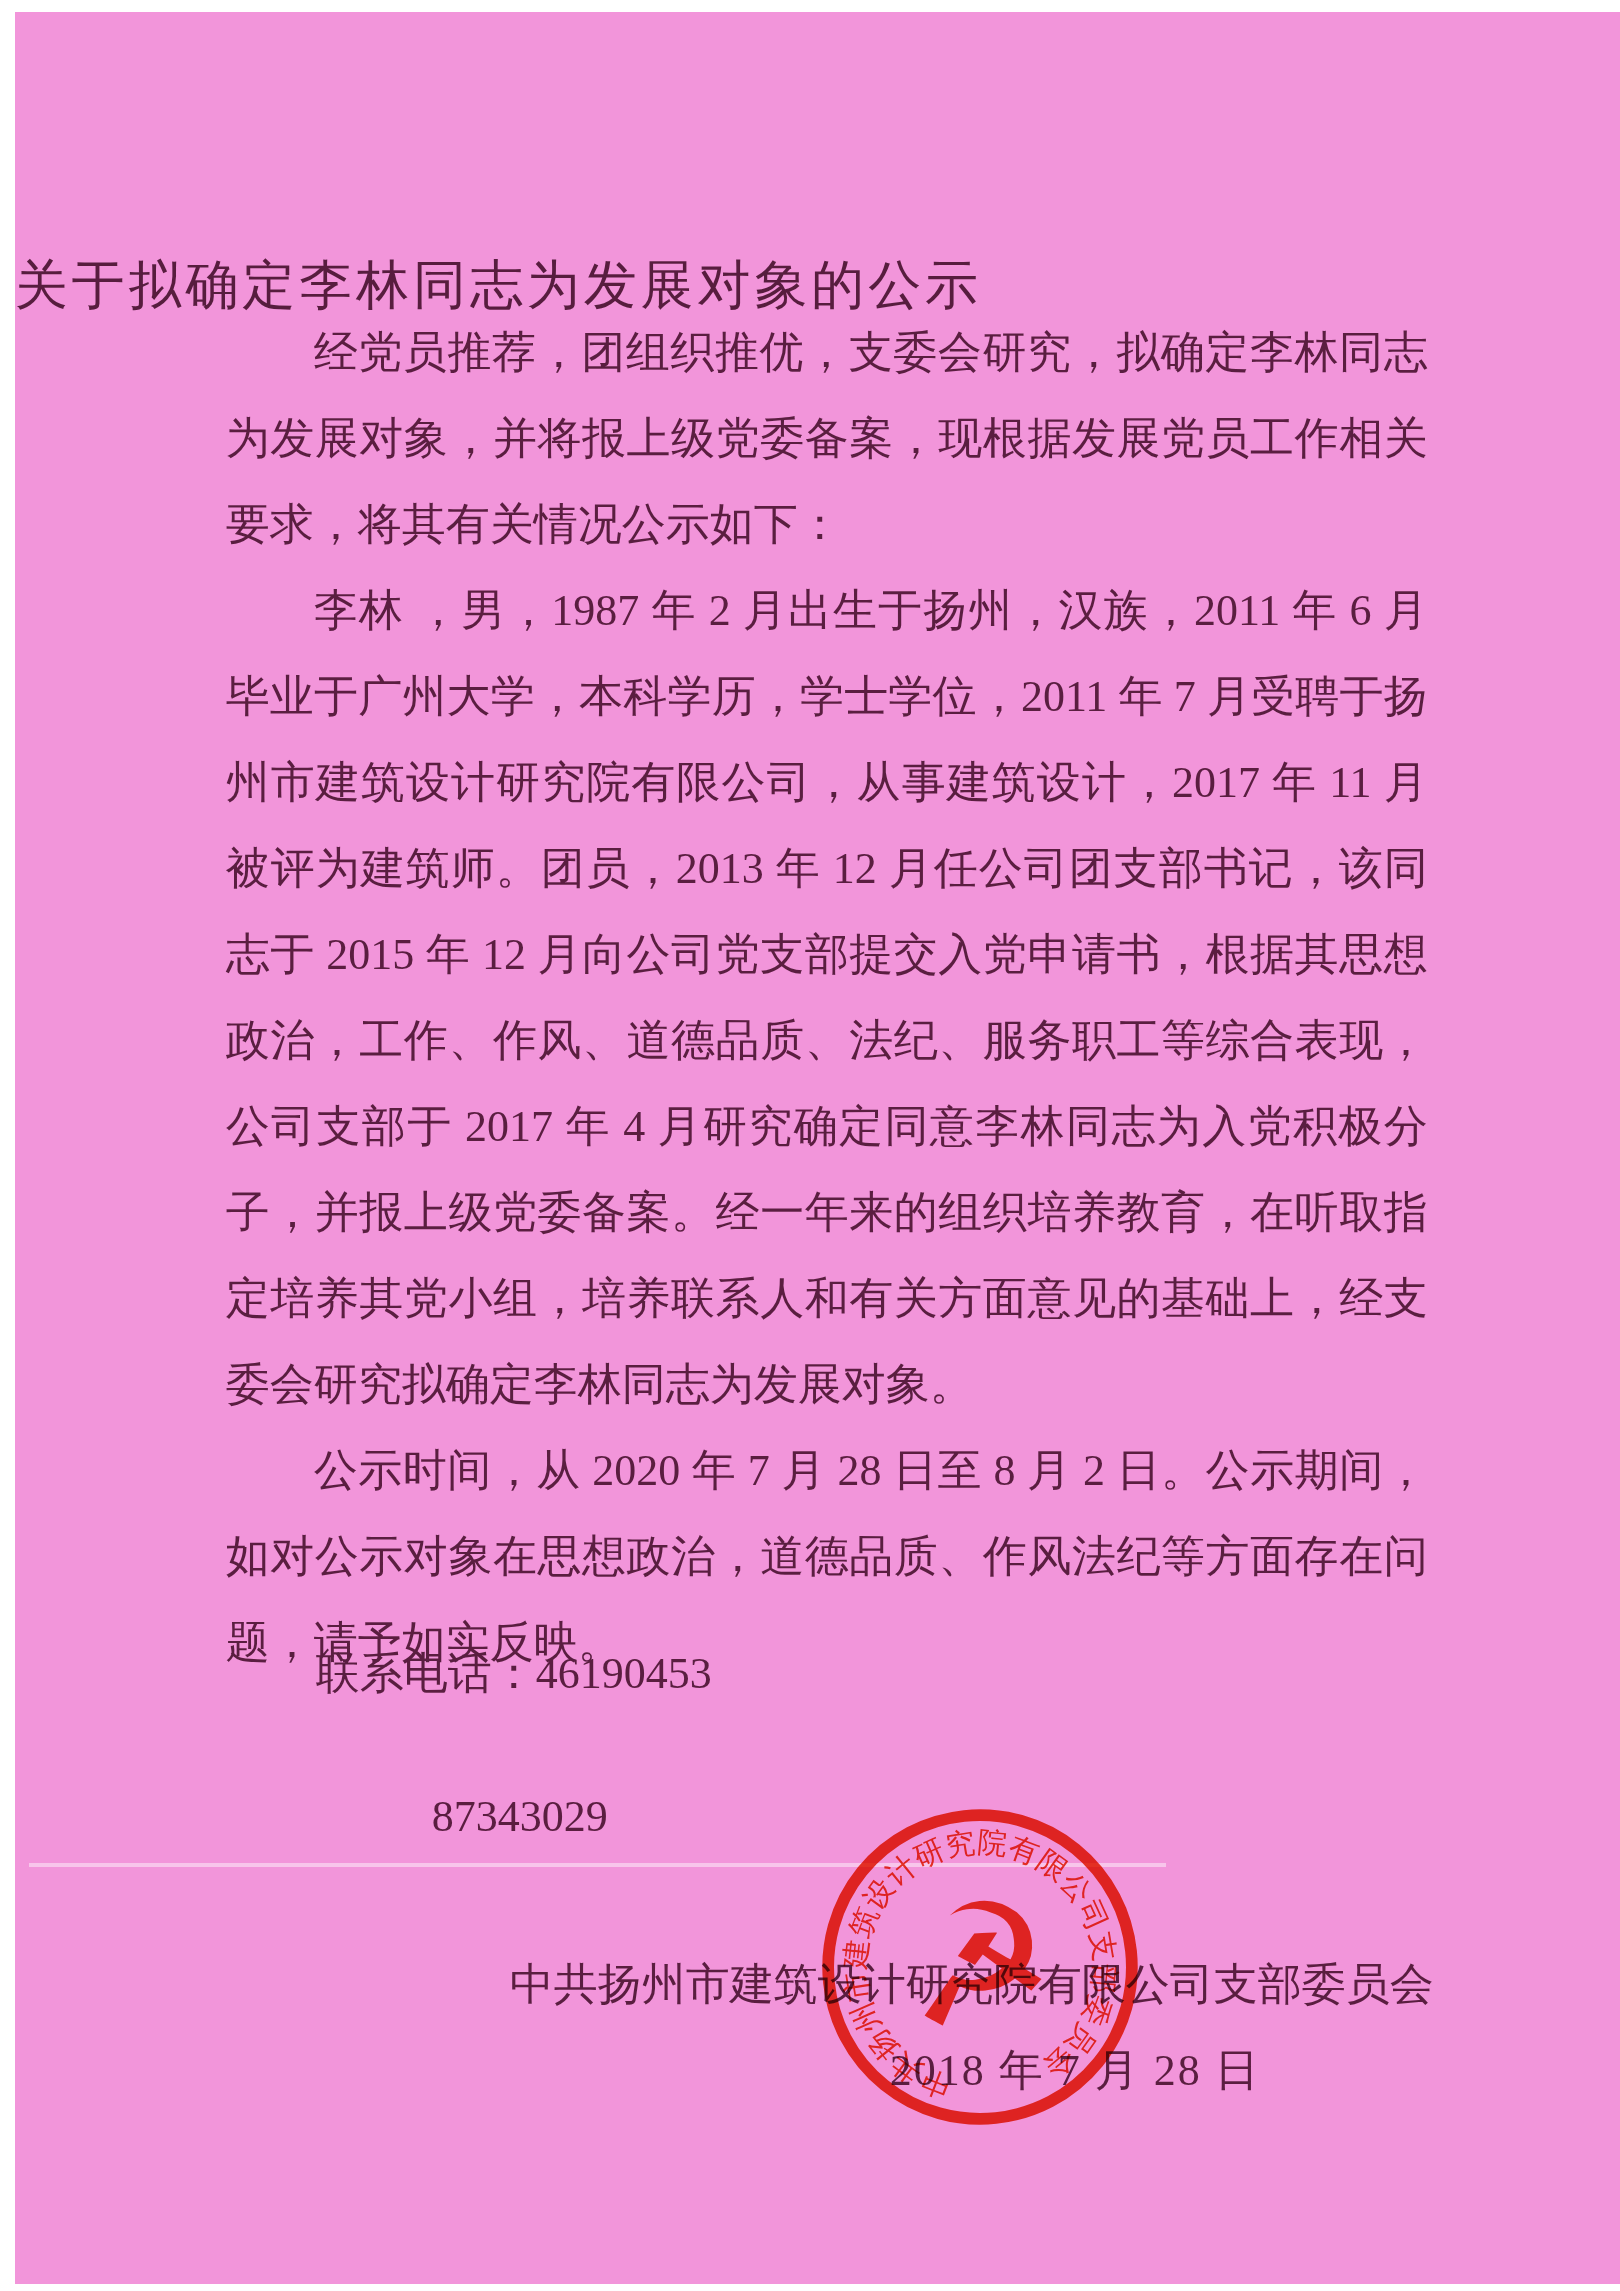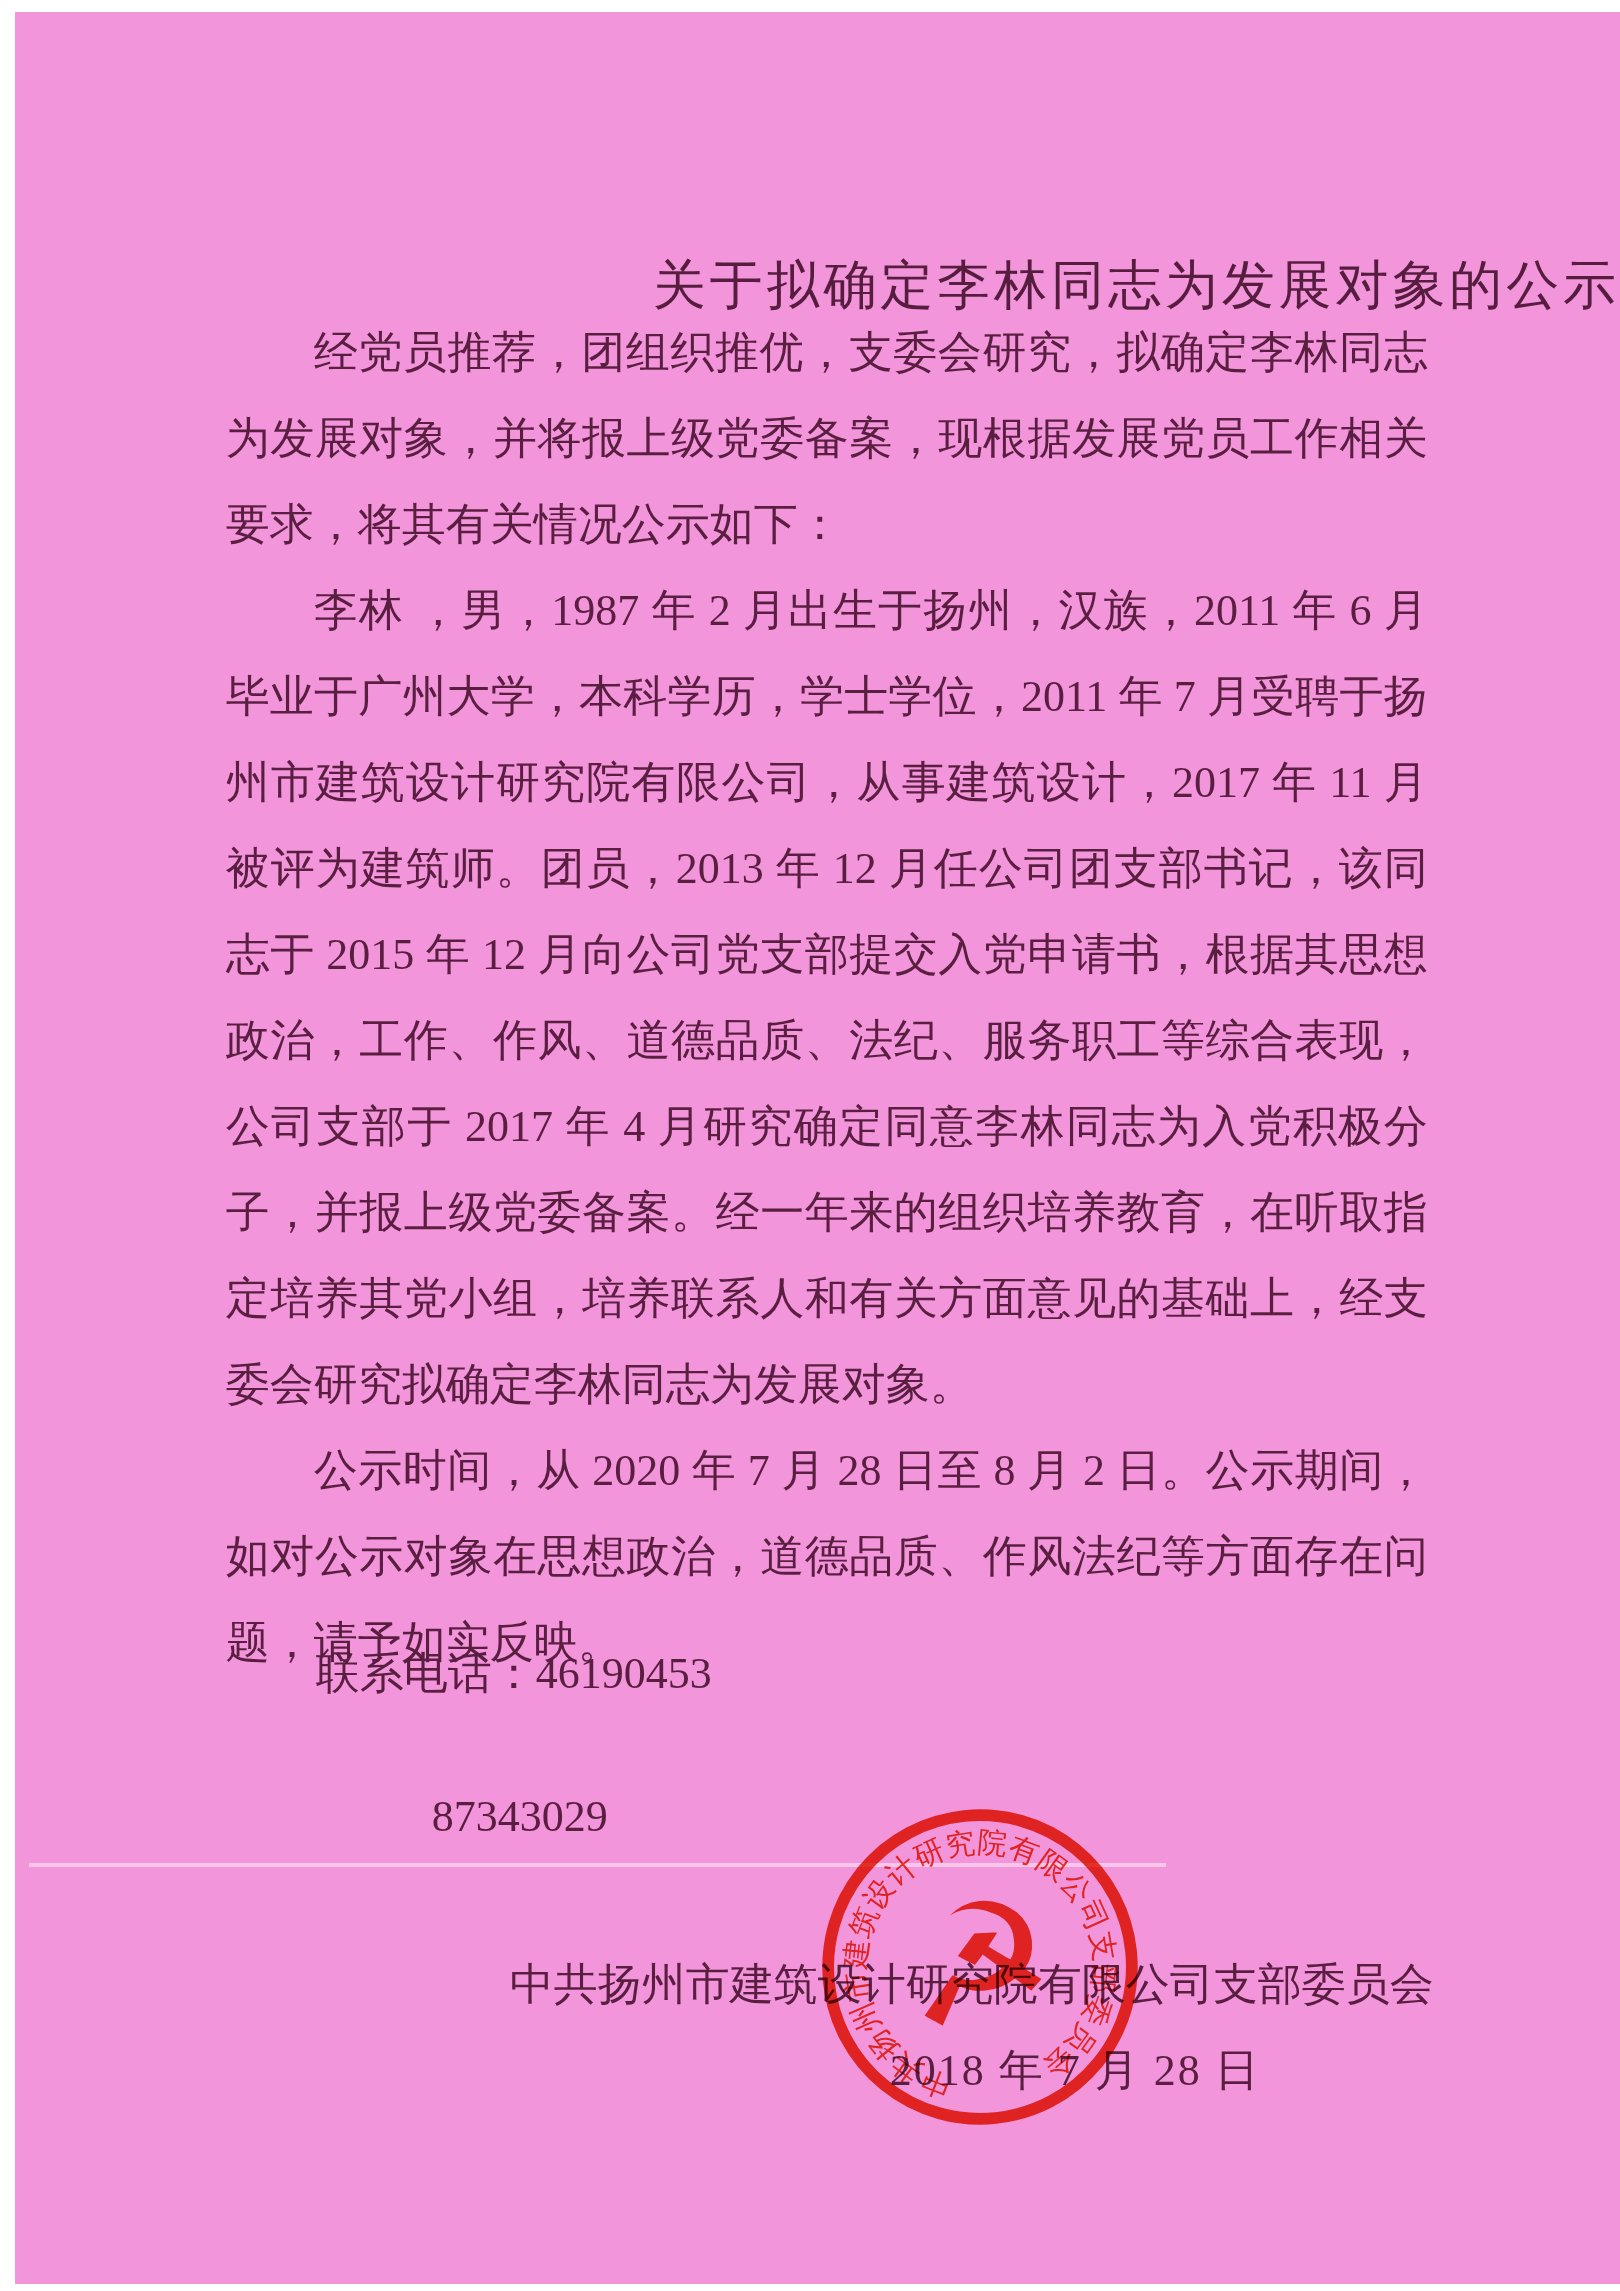--- a/index.html
+++ b/index.html
@@ -12,21 +12,21 @@
     position:relative;width:1620px;height:2292px;
     background:#ffffff;overflow:hidden;
   }
   
   .paper{
     position:absolute;left:14.7px;top:11.8px;right:0;bottom:7.8px;
     background:#f295da;
   }
   .title{
     position:absolute;left:0;top:238px;width:100%;
-    text-align:right;
+    text-align:left;
     font-size:53px;letter-spacing:3.9px;
     color:#571d3e;
     white-space:nowrap;
   }
   .body-text{
     position:absolute;left:211px;top:298px;width:1202px;
     font-size:44px;line-height:86px;
     color:#5a1e40;
     text-align:justify;
   }

